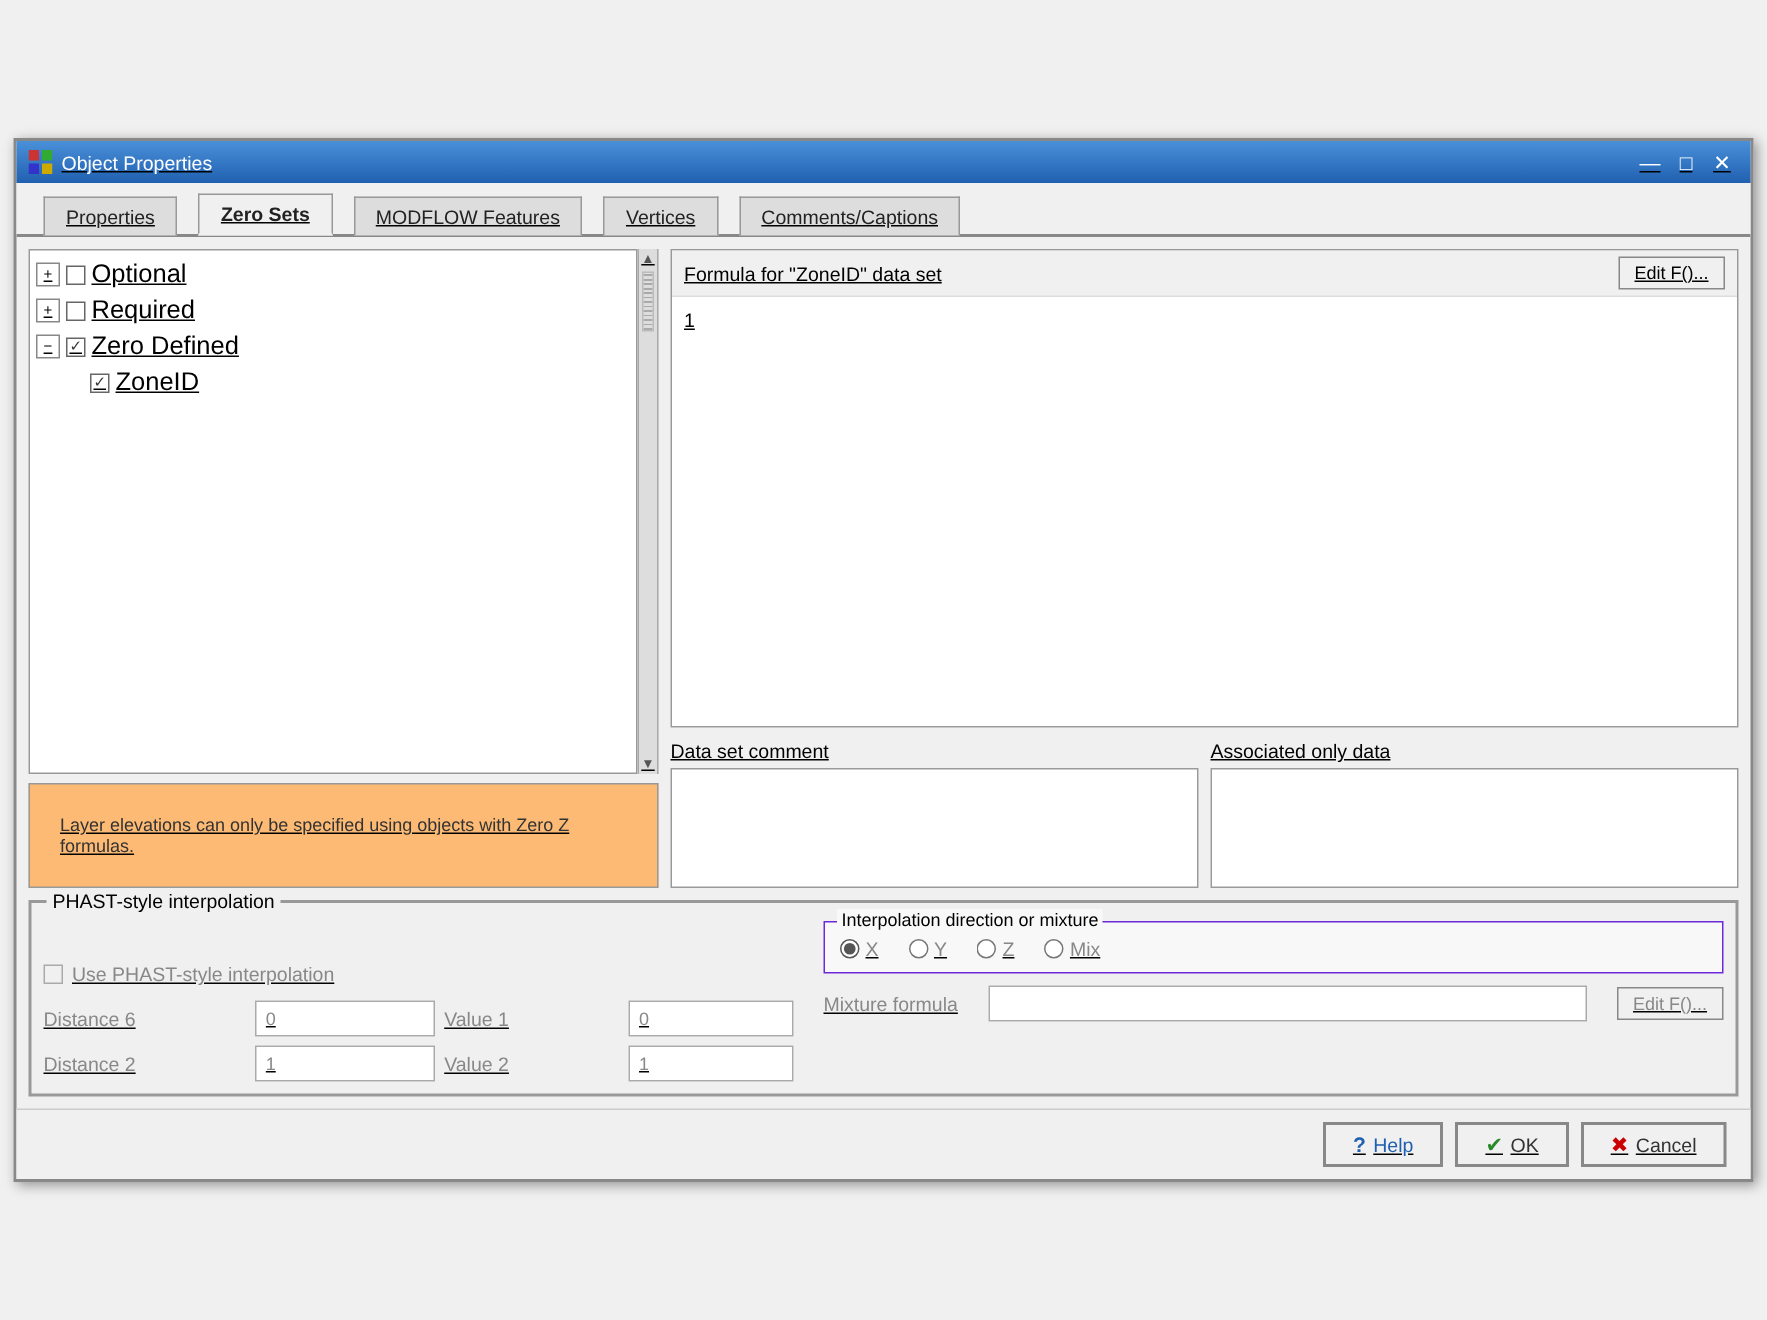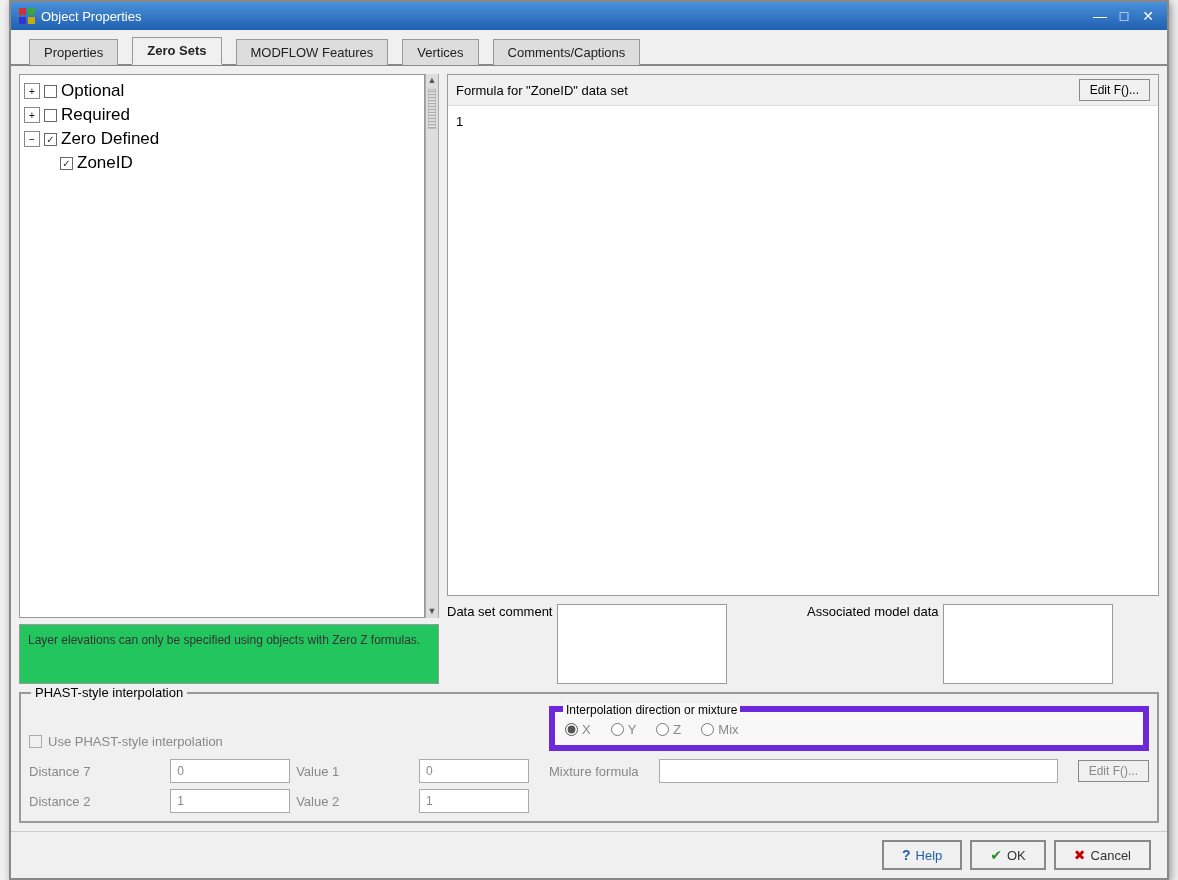--- a/index.html
+++ b/index.html
@@ -9,26 +9,27 @@
       background: #f0f0f0;
       display: flex;
       justify-content: center;
       align-items: center;
       width: 1178px;
       height: 880px;
       overflow: hidden;
     }
     .window {
       width: 1160px;
-      height: 880px;
+      height: 696px;
       background: #f0f0f0;
       border: 2px solid #888;
       box-shadow: 2px 2px 8px rgba(0,0,0,0.4);
       display: flex;
       flex-direction: column;
+      text-decoration: underline;
     }
     .title-bar {
       background: linear-gradient(to bottom, #4a90d9, #2060b0);
       color: white;
       padding: 4px 8px;
       display: flex;
       align-items: center;
       justify-content: space-between;
       height: 28px;
     }
@@ -146,22 +147,22 @@
     }
     .checkbox-checked {
       color: #333;
       font-size: 10px;
     }
     .tree-label {
       font-size: 17px;
     }
     .info-box {
       border: 1px solid #999;
-      background: #22c55e;
-      padding: 8px;
+      background: #fdba74;
+      padding: 20px;
       font-size: 12px;
       color: #333;
       min-height: 60px;
     }
 
     
     .right-panel {
       flex: 1;
       display: flex;
       flex-direction: column;
@@ -198,20 +199,21 @@
       flex: 1;
       font-size: 13px;
     }
     .comments-section {
       display: flex;
       gap: 8px;
     }
     .comment-box {
       flex: 1;
       display: flex;
+      flex-direction: column;
       gap: 4px;
     }
     .comment-label {
       font-size: 13px;
     }
     .comment-textarea {
       border: 1px solid #999;
       background: white;
       height: 80px;
       resize: none;
@@ -275,21 +277,21 @@
       height: 24px;
       color: #888;
     }
     .interp-right {
       flex: 1.2;
       display: flex;
       flex-direction: column;
       gap: 8px;
     }
     .interp-dir-group {
-      border: 6px solid #6d28d9;
+      border: 1px solid #6d28d9;
       padding: 6px 10px 8px;
       background: #f8f8f8;
       position: relative;
     }
     .interp-dir-label {
       position: absolute;
       top: -9px;
       left: 8px;
       background: #f8f8f8;
       padding: 0 3px;
@@ -491,41 +493,41 @@
           <span>1</span>
         </div>
       </div>
 
       <div class="comments-section">
         <div class="comment-box">
           <span class="comment-label">Data set comment</span>
           <textarea class="comment-textarea" style=""></textarea>
         </div>
         <div class="comment-box">
-          <span class="comment-label">Associated model data</span>
+          <span class="comment-label">Associated only data</span>
           <textarea class="comment-textarea" style=""></textarea>
         </div>
       </div>
 
     </div>
   </div>
 
   <div class="interpolation-section">
     <span class="section-label">PHAST-style interpolation</span>
 
     <div class="interp-content">
 
       <div class="interp-left">
         <div class="phast-checkbox-row">
           <div class="disabled-checkbox"></div>
           <span class="disabled-label">Use PHAST-style interpolation</span>
         </div>
 
         <div class="distance-grid">
-          <span class="dist-label">Distance 7</span>
+          <span class="dist-label">Distance 6</span>
           <input class="dist-input" type="text" value="0" style="">
           <span class="dist-label">Value 1</span>
           <input class="dist-input" type="text" value="0" style="">
 
           <span class="dist-label">Distance 2</span>
           <input class="dist-input" type="text" value="1" style="">
           <span class="dist-label">Value 2</span>
           <input class="dist-input" type="text" value="1" style="">
         </div>
       </div>

